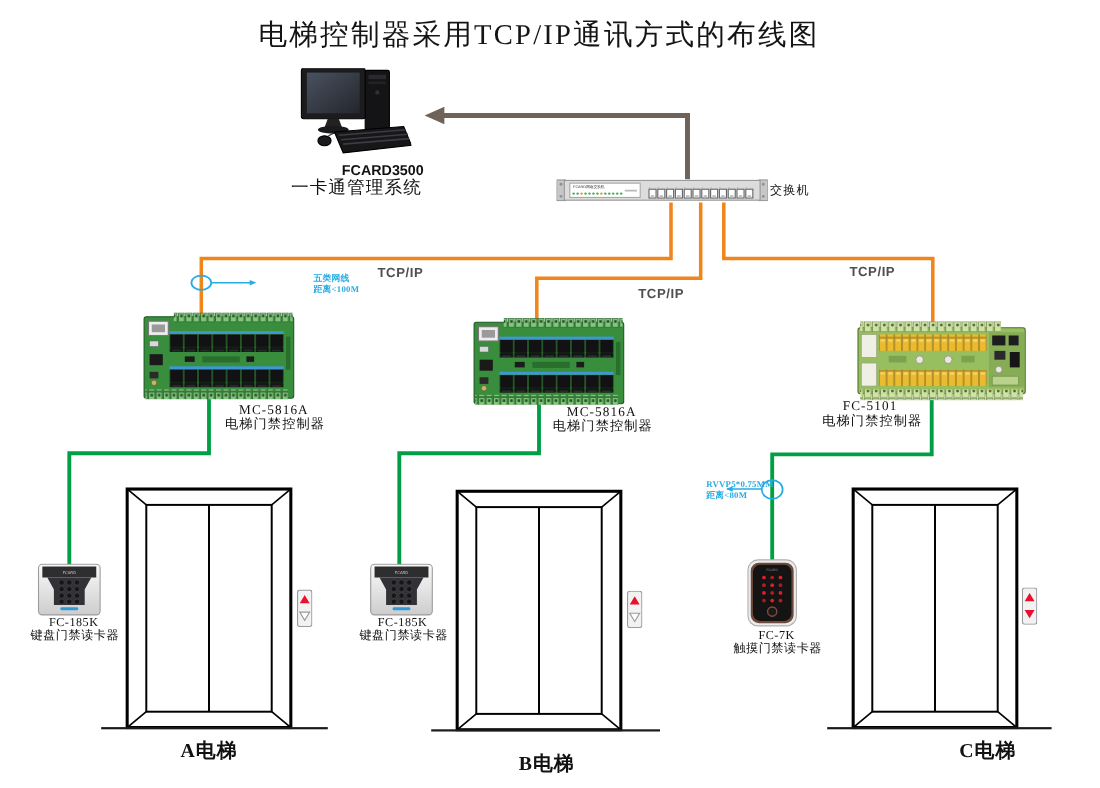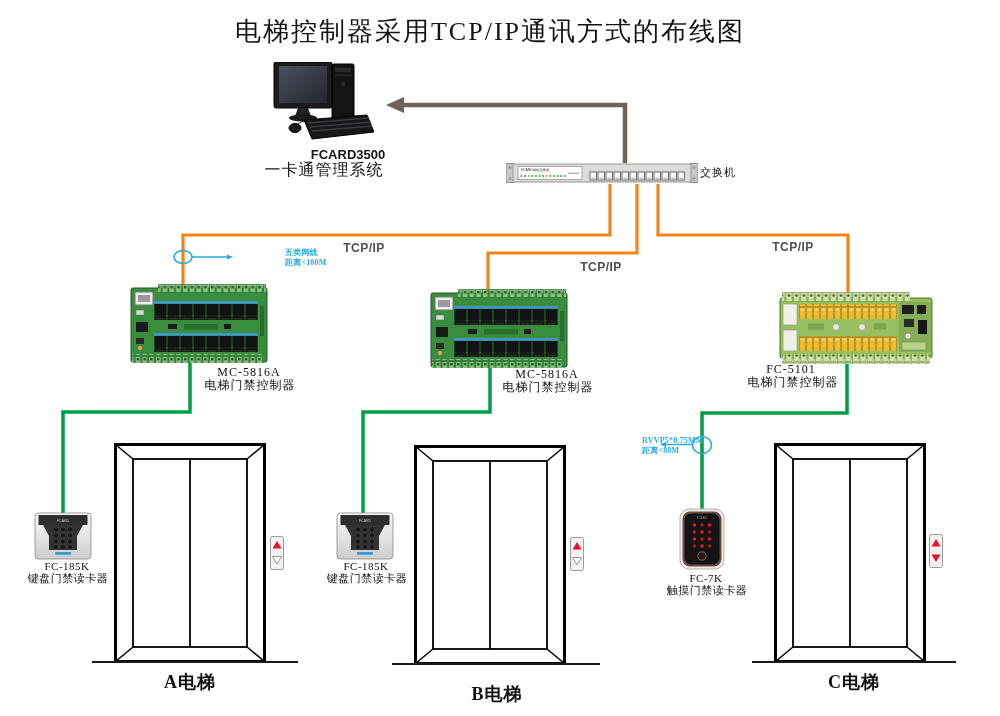--- a/index.html
+++ b/index.html
@@ -343,15 +343,15 @@
     <line x1="1.5" y1="218.5" x2="19" y2="204" stroke="#000" stroke-width="1.5"></line>
     <line x1="150.5" y1="218.5" x2="133" y2="204" stroke="#000" stroke-width="1.5"></line>
     <line x1="76" y1="16" x2="76" y2="204" stroke="#000" stroke-width="1.8"></line>
   </svg>
   <svg class="abs" style="left:929px;top:534px" width="14" height="34" viewBox="0 0 14 34">
     <rect x="0.5" y="0.5" width="13" height="33" rx="2" fill="#f2f2f2" stroke="#9a9a9a"></rect>
     <polygon points="7,5 11.5,12.5 2.5,12.5" fill="#E8112D"></polygon>
     <polygon points="2.5,20.5 11.5,20.5 7,28" fill="#E8112D"></polygon>
   </svg>
   <div class="ground" style="left:752px;top:661px;width:204px"></div>
-  <div class="abs ctr elev-label" style="left:854px;top:670px">C电梯</div>
+  <div class="abs ctr elev-label" style="left:898px;top:670px">C电梯</div>
 
 </div>
 
 </body></html>

